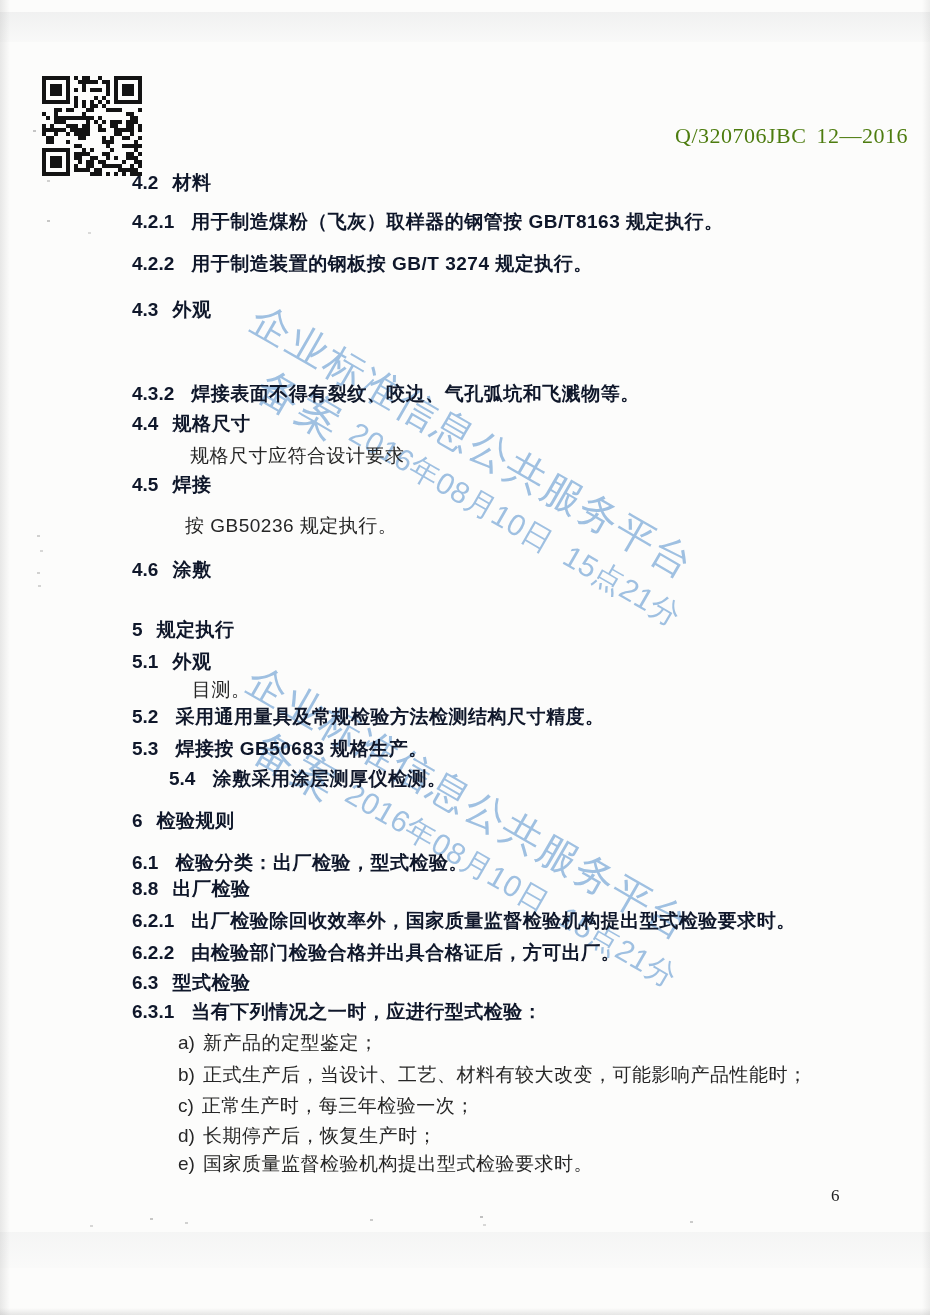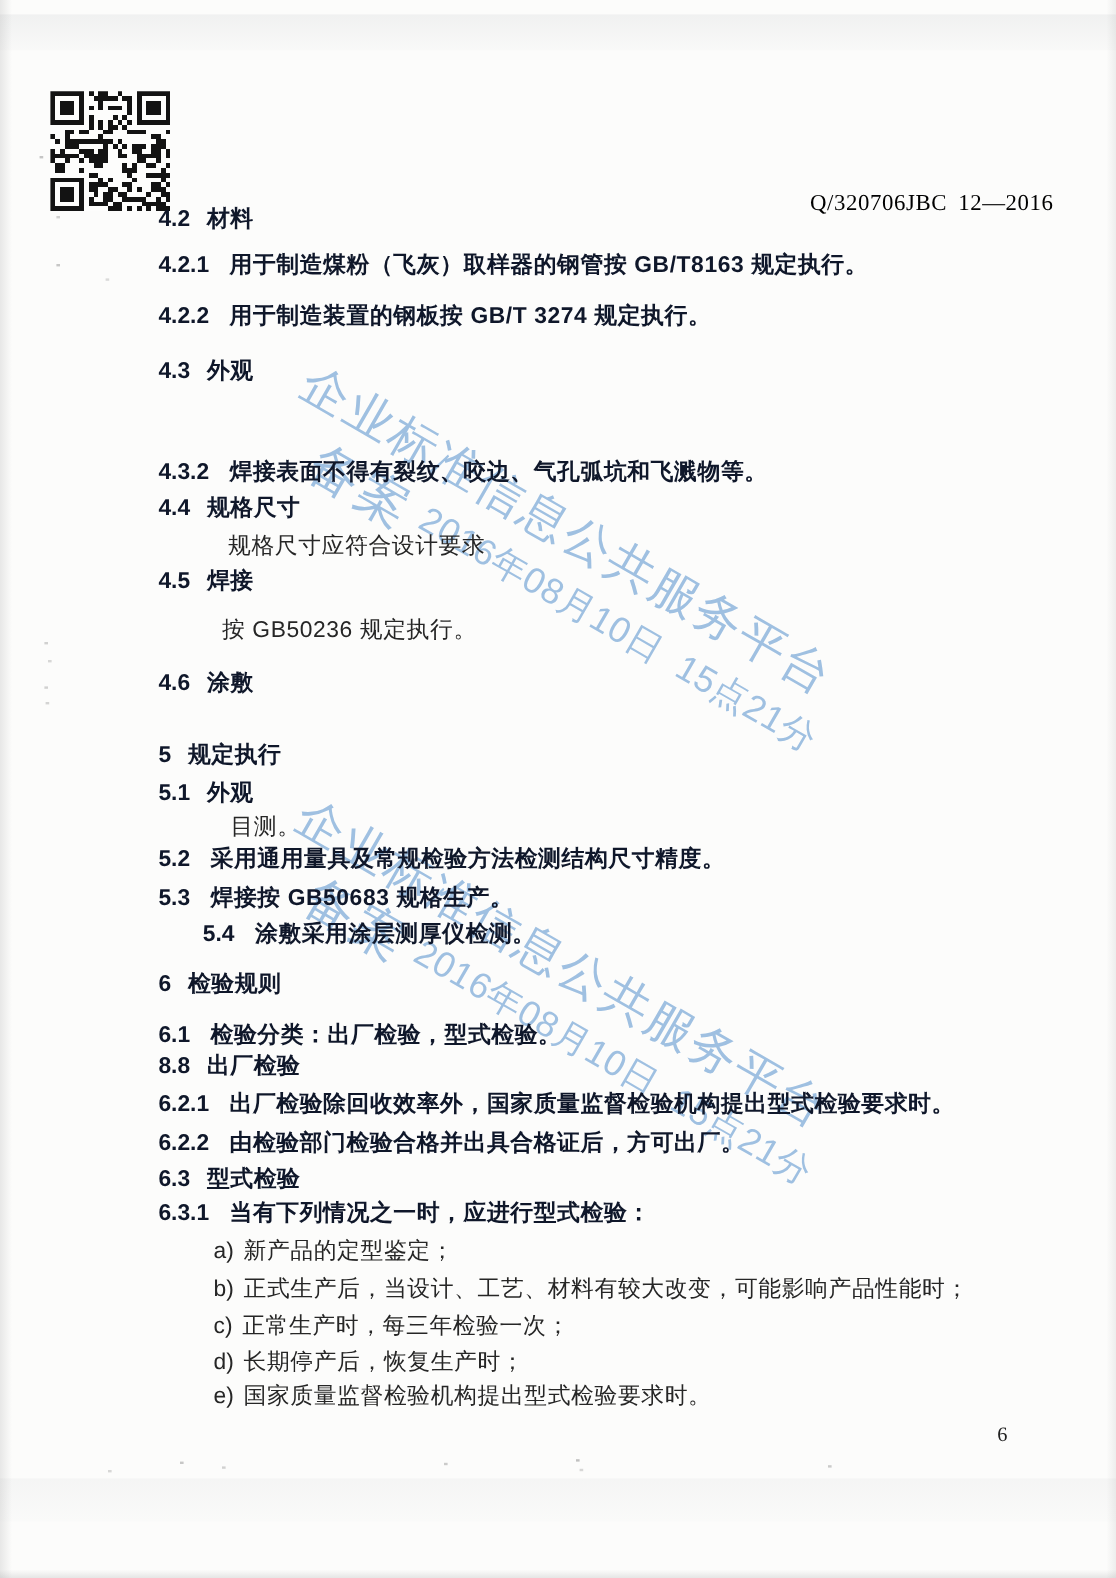--- a/index.html
+++ b/index.html
@@ -26,21 +26,21 @@
       55px 102px 0 rgba(140,140,140,0.3), 4px 405px 0 rgba(130,130,130,0.35),
       7px 420px 0 rgba(130,130,130,0.3), 4px 442px 0 rgba(130,130,130,0.35),
       5px 455px 0 rgba(120,120,120,0.3), 117px 1088px 0 rgba(120,120,120,0.4),
       152px 1092px 0 rgba(130,130,130,0.35), 337px 1089px 0 rgba(130,130,130,0.4),
       447px 1086px 0 rgba(120,120,120,0.45), 450px 1094px 0 rgba(130,130,130,0.3),
       657px 1091px 0 rgba(130,130,130,0.4), 57px 1095px 0 rgba(130,130,130,0.3);}
 
   
   .doc-number{position:absolute;left:675px;top:123px;
     font-family:"Liberation Serif","DejaVu Serif",serif;
-    font-size:19px;color:#000000;letter-spacing:0.5px;word-spacing:4px;white-space:nowrap;margin-top:36px;}
+    font-size:22px;color:#4d7c0f;letter-spacing:0.5px;word-spacing:4px;white-space:nowrap;}
   .page-number{position:absolute;left:831px;top:1186px;
     font-family:"Liberation Serif","DejaVu Serif",serif;font-size:17px;color:#222;}
 
   
   #qr{position:absolute;left:42px;top:76px;}
 
   
   :root{--wm-color:#8fb6dd;}
   .wm{position:absolute;width:0;height:0;z-index:1;pointer-events:none;}
   .wm span{position:absolute;white-space:nowrap;color:var(--wm-color);opacity:0.85;

